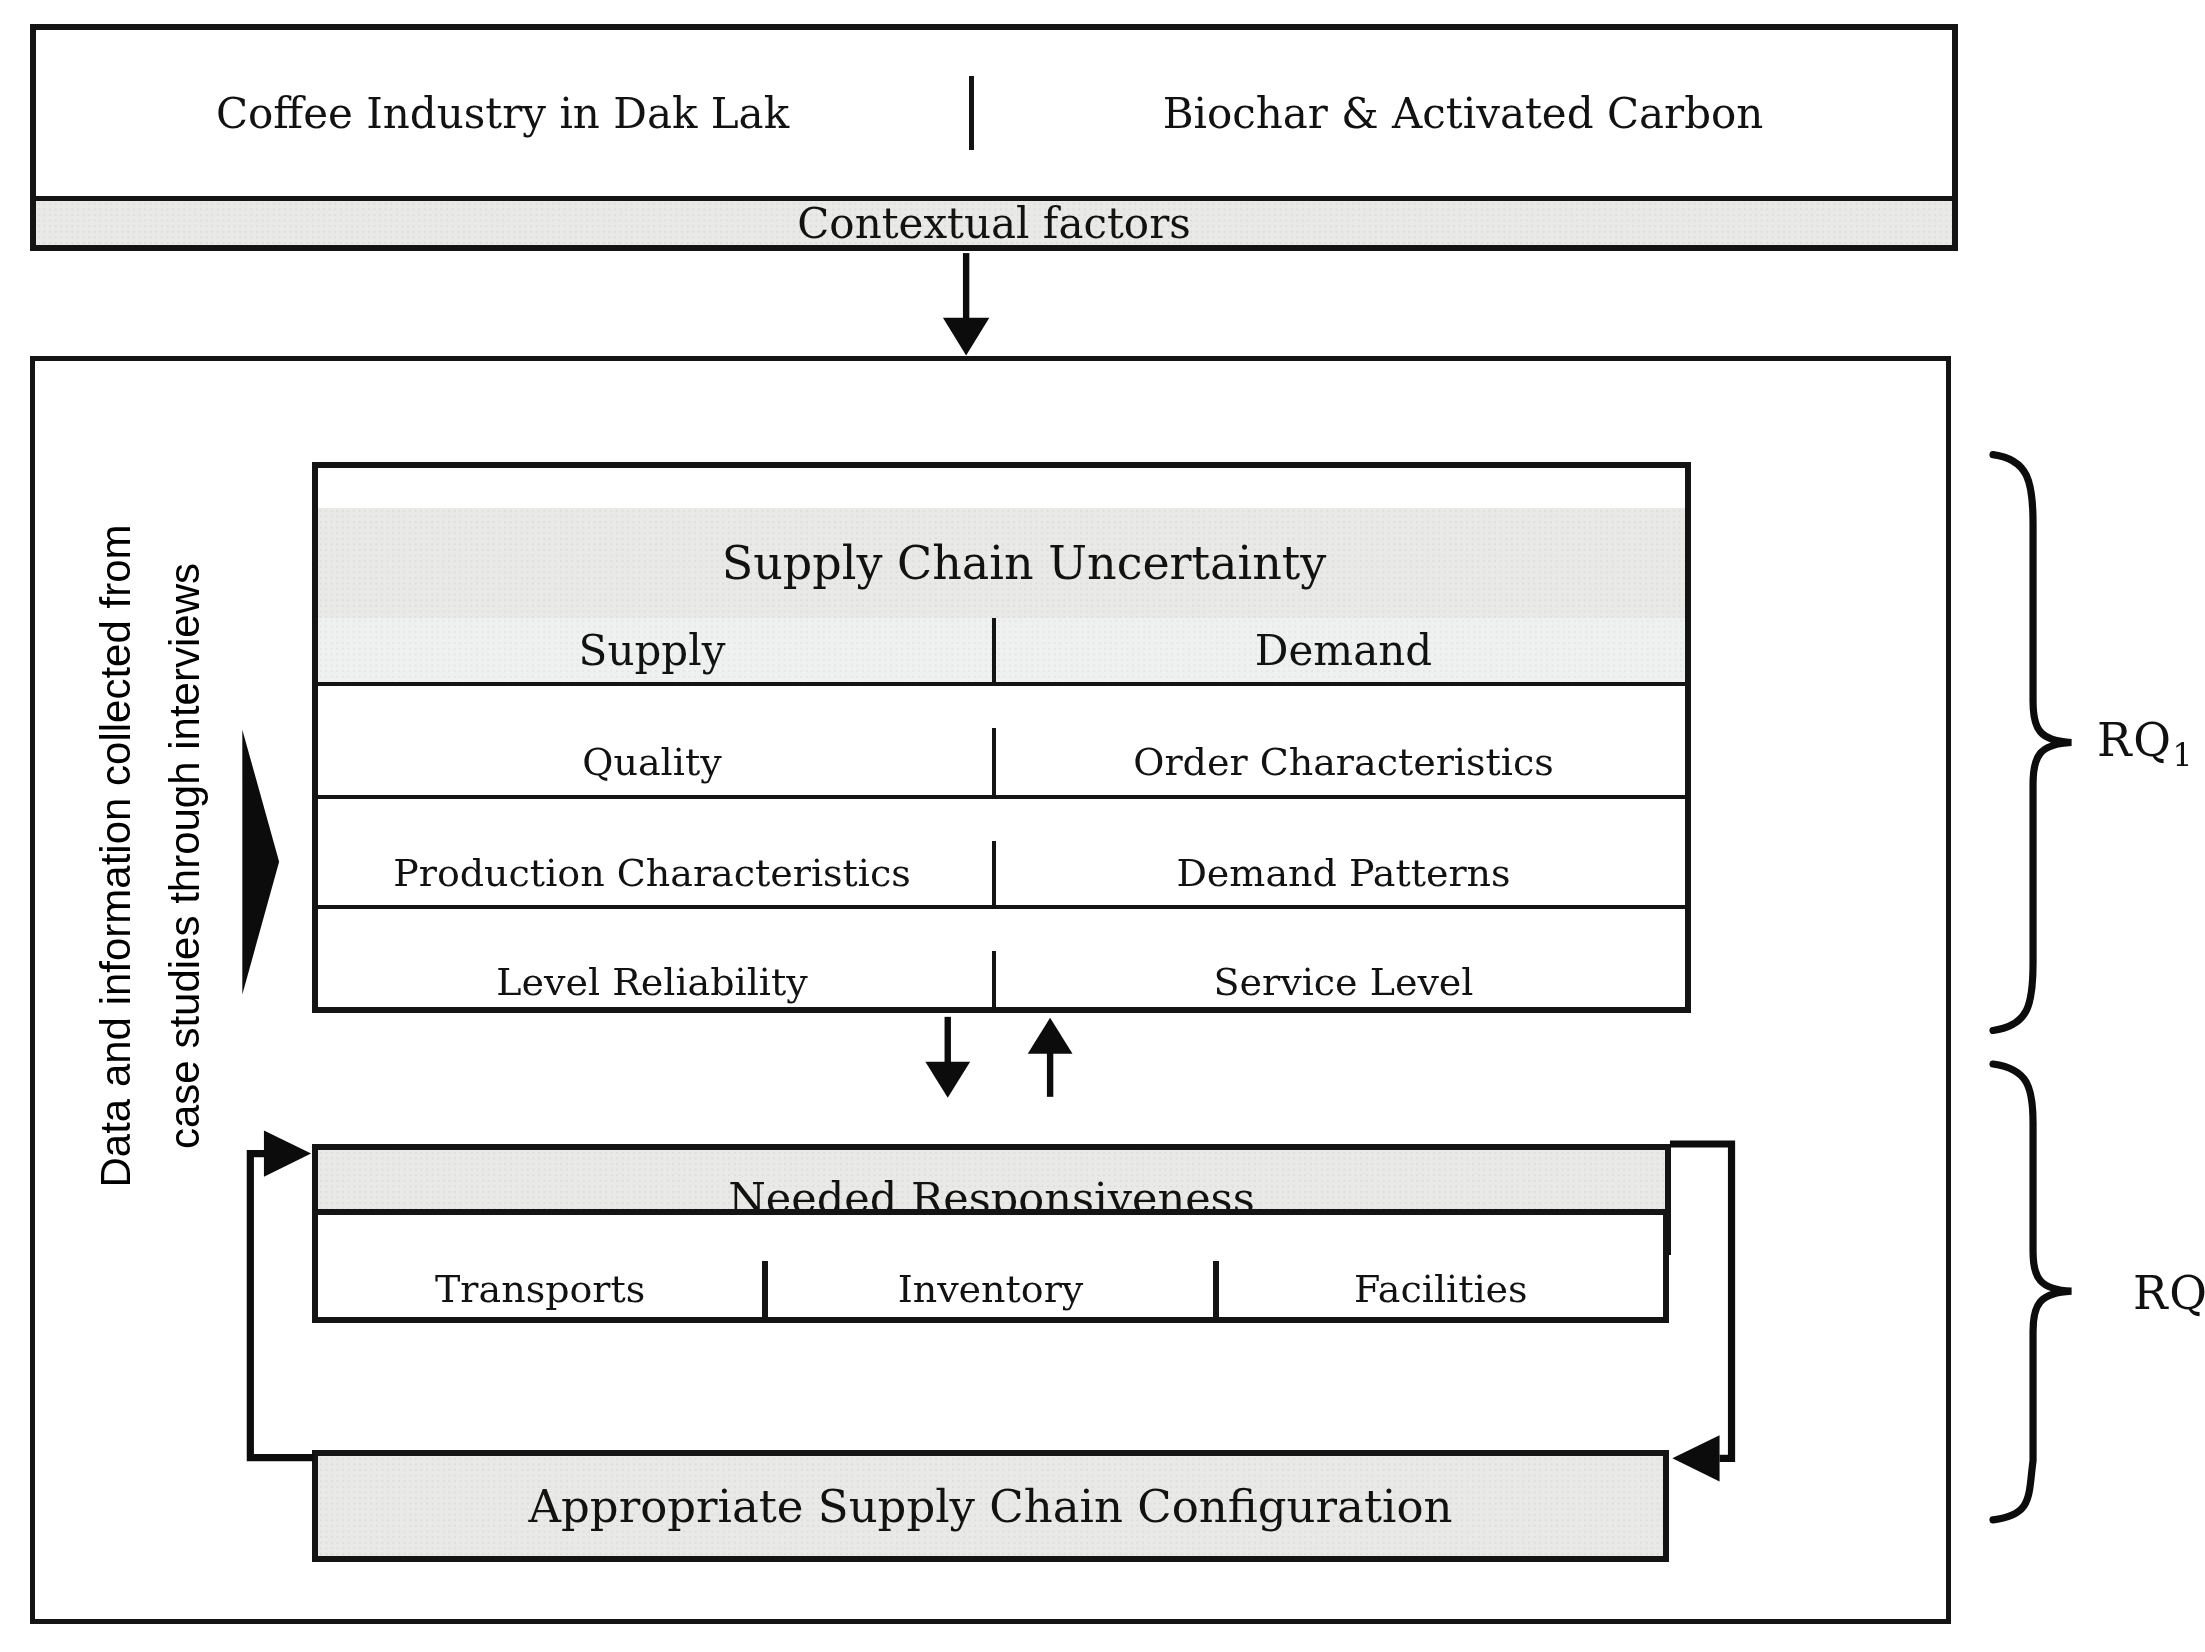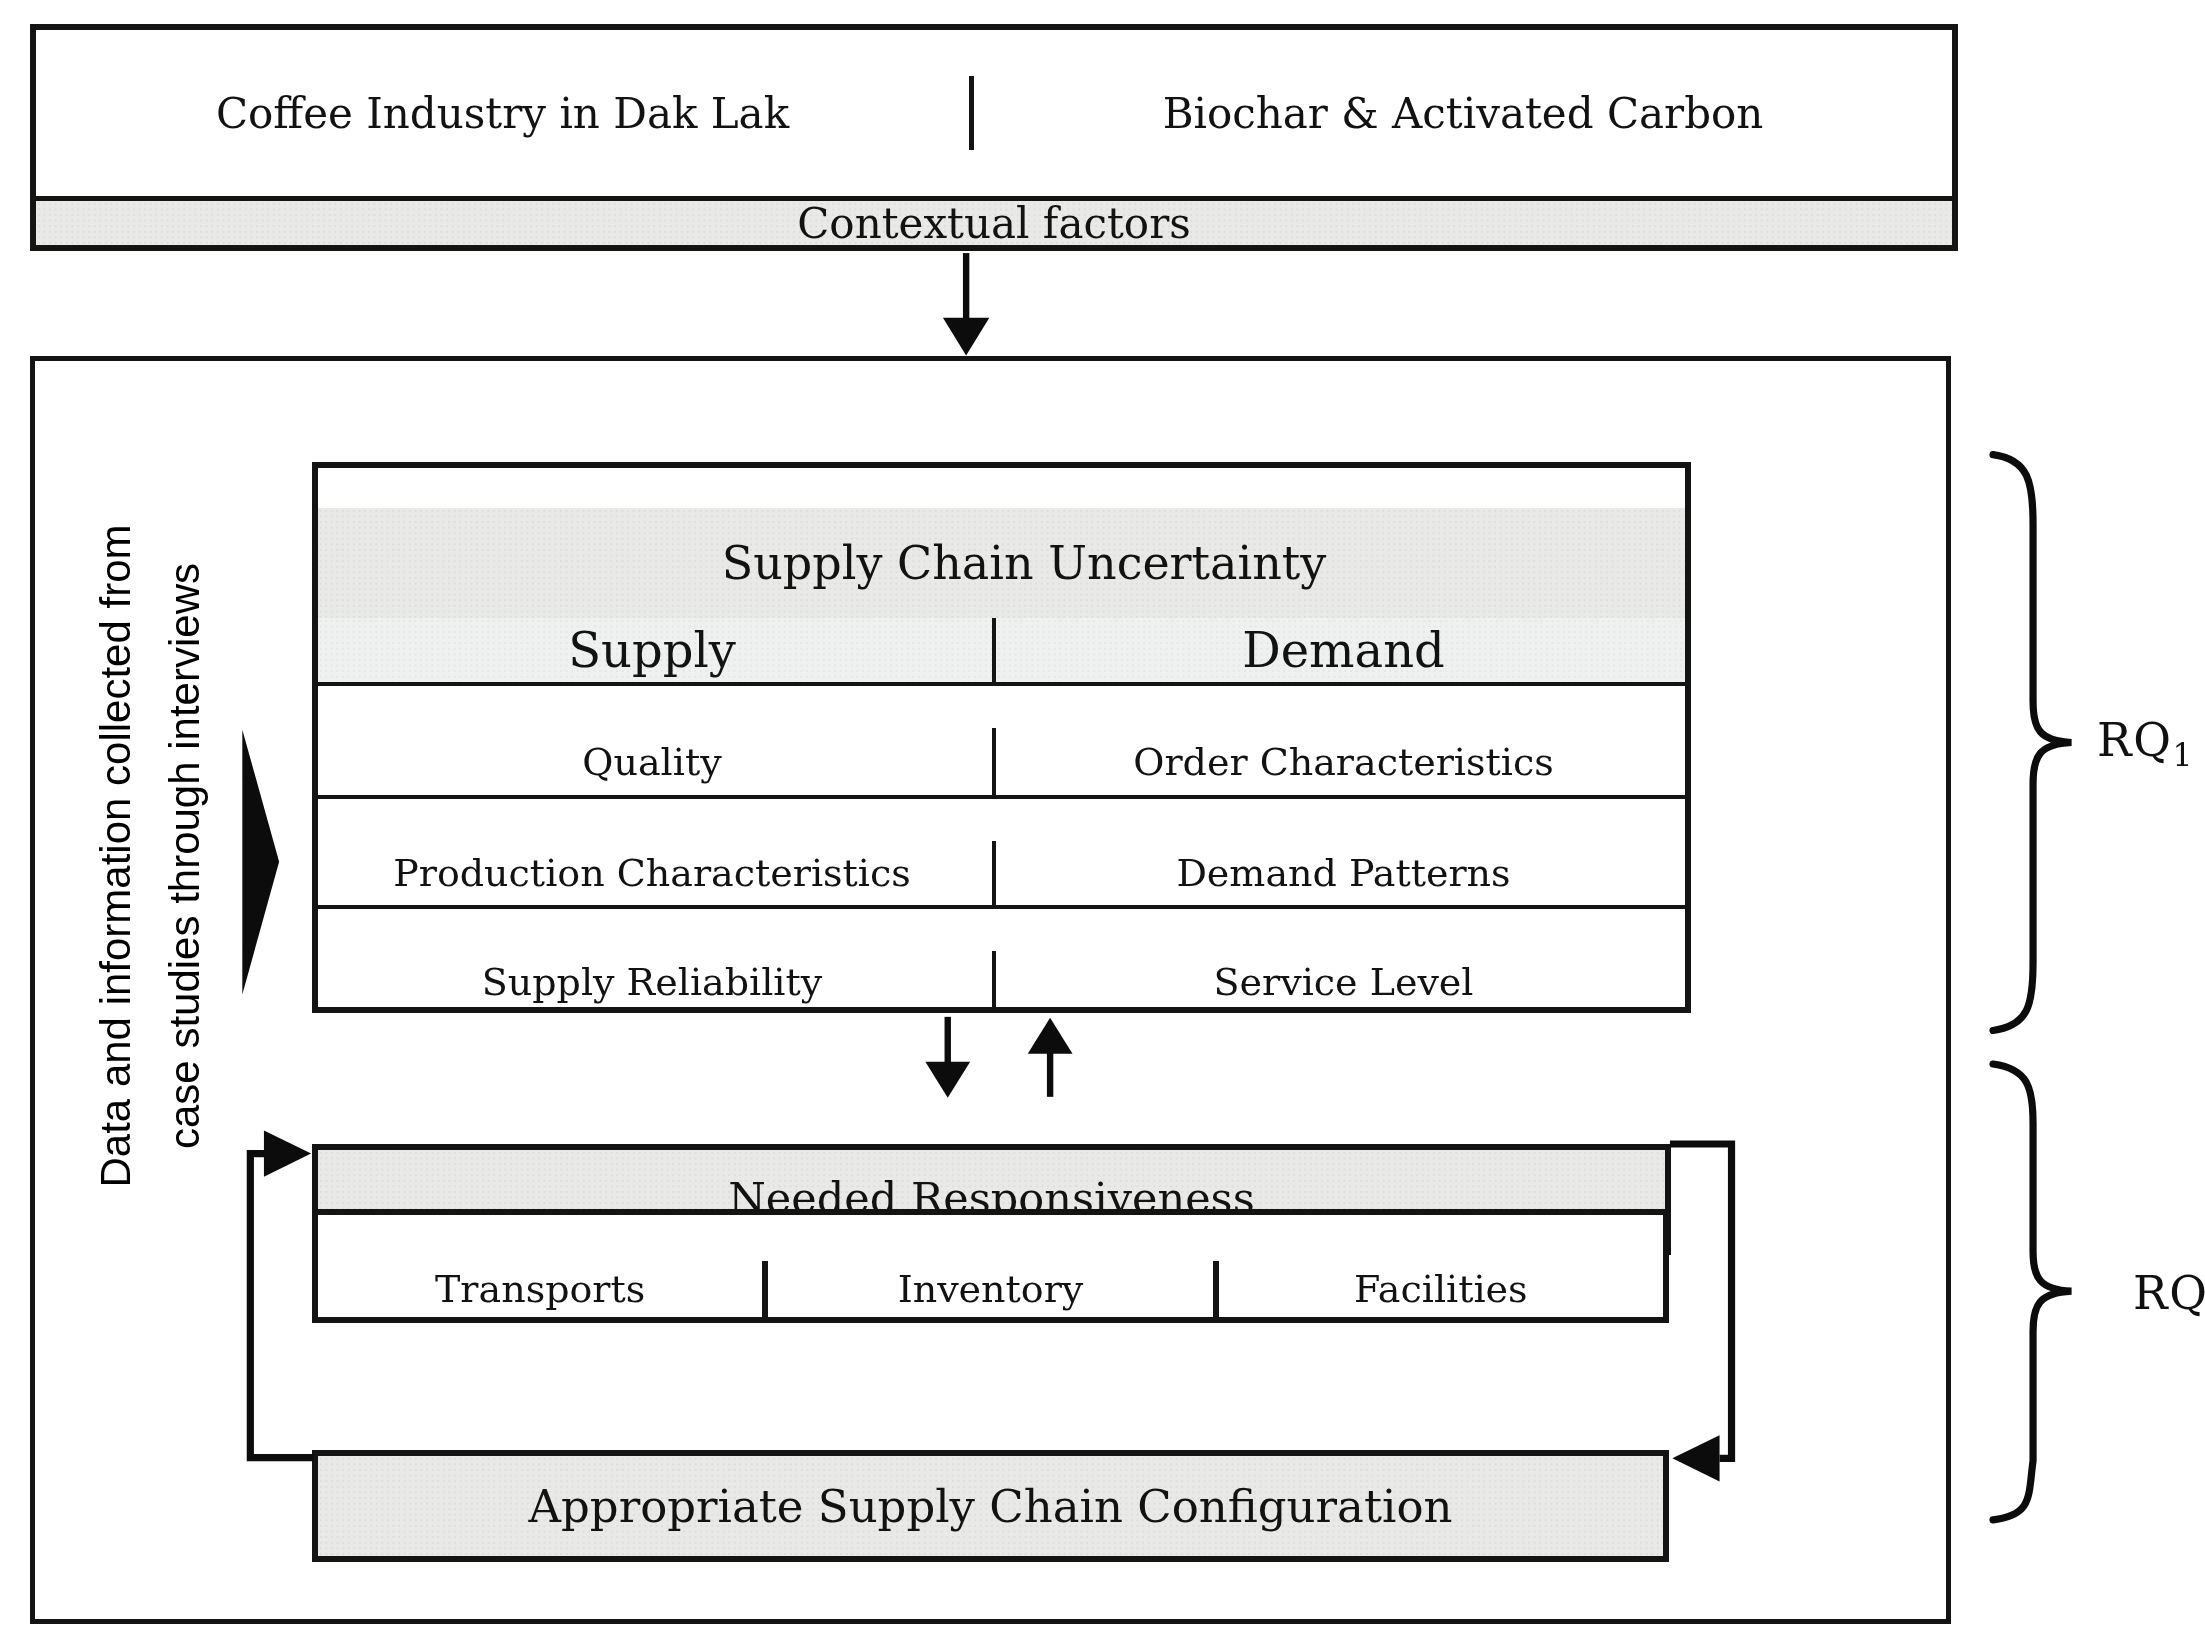--- a/index.html
+++ b/index.html
@@ -53,21 +53,21 @@
 
   
   #uncertainty-table { left: 312px; top: 462px; width: 1379px; height: 551px; background: #fff; }
   #uncertainty-table .trow { position: absolute; left: 0; right: 0; display: flex; }
   #uncertainty-table .c1 { width: 680px; border-right: 4.8px solid #141414; }
   #uncertainty-table .c2 { flex: 1; }
   .row-bb { border-bottom: 4.8px solid #141414; }
   #table-frame { left: 312px; top: 462px; width: 1379px; height: 551px; border: 6.4px solid #141414; pointer-events: none; background: transparent; }
 
   .t-title { font-size: 46px; padding-left: 45px; }
-  .t-head  { font-size: 48px; }
+  .t-head  { font-size: 42px; }
   .t-cell  { font-size: 38px; }
 
   
   #nr-header {
     left: 312px; top: 1098px; width: 1359px; height: 111px;
     border: 6.4px solid #141414; border-bottom: 10.4px solid #0c0c0c;
     font-size: 43px;
   }
   #nr-cells { left: 312px; top: 1209px; width: 1357px; height: 114px; display: flex; border: 6.4px solid #141414; background: #fff; }
   #nr-cells .ncell { font-size: 38px; flex: 1; }
@@ -123,21 +123,21 @@
       <div class="c1 center-flex t-cell">Quality</div>
       <div class="c2 center-flex t-cell">Order Characteristics</div>
     </div>
 
     <div class="trow row-bb" style="top:333px; height:110px;">
       <div class="c1 center-flex t-cell">Production Characteristics</div>
       <div class="c2 center-flex t-cell">Demand Patterns</div>
     </div>
 
     <div class="trow" style="top:443px; height:108px;">
-      <div class="c1 center-flex t-cell">Supply Reliability</div>
+      <div class="c1 center-flex t-cell">Level Reliability</div>
       <div class="c2 center-flex t-cell">Service Level</div>
     </div>
   </div>
   <div id="table-frame" class="abs"></div>
 
   <div id="nr-header" class="abs center-flex fill-gray serif">Needed Responsiveness</div>
 
   <div id="nr-cells" class="abs">
     <div class="ncell center-flex">Transports</div>
     <div class="ncell center-flex">Inventory</div>

